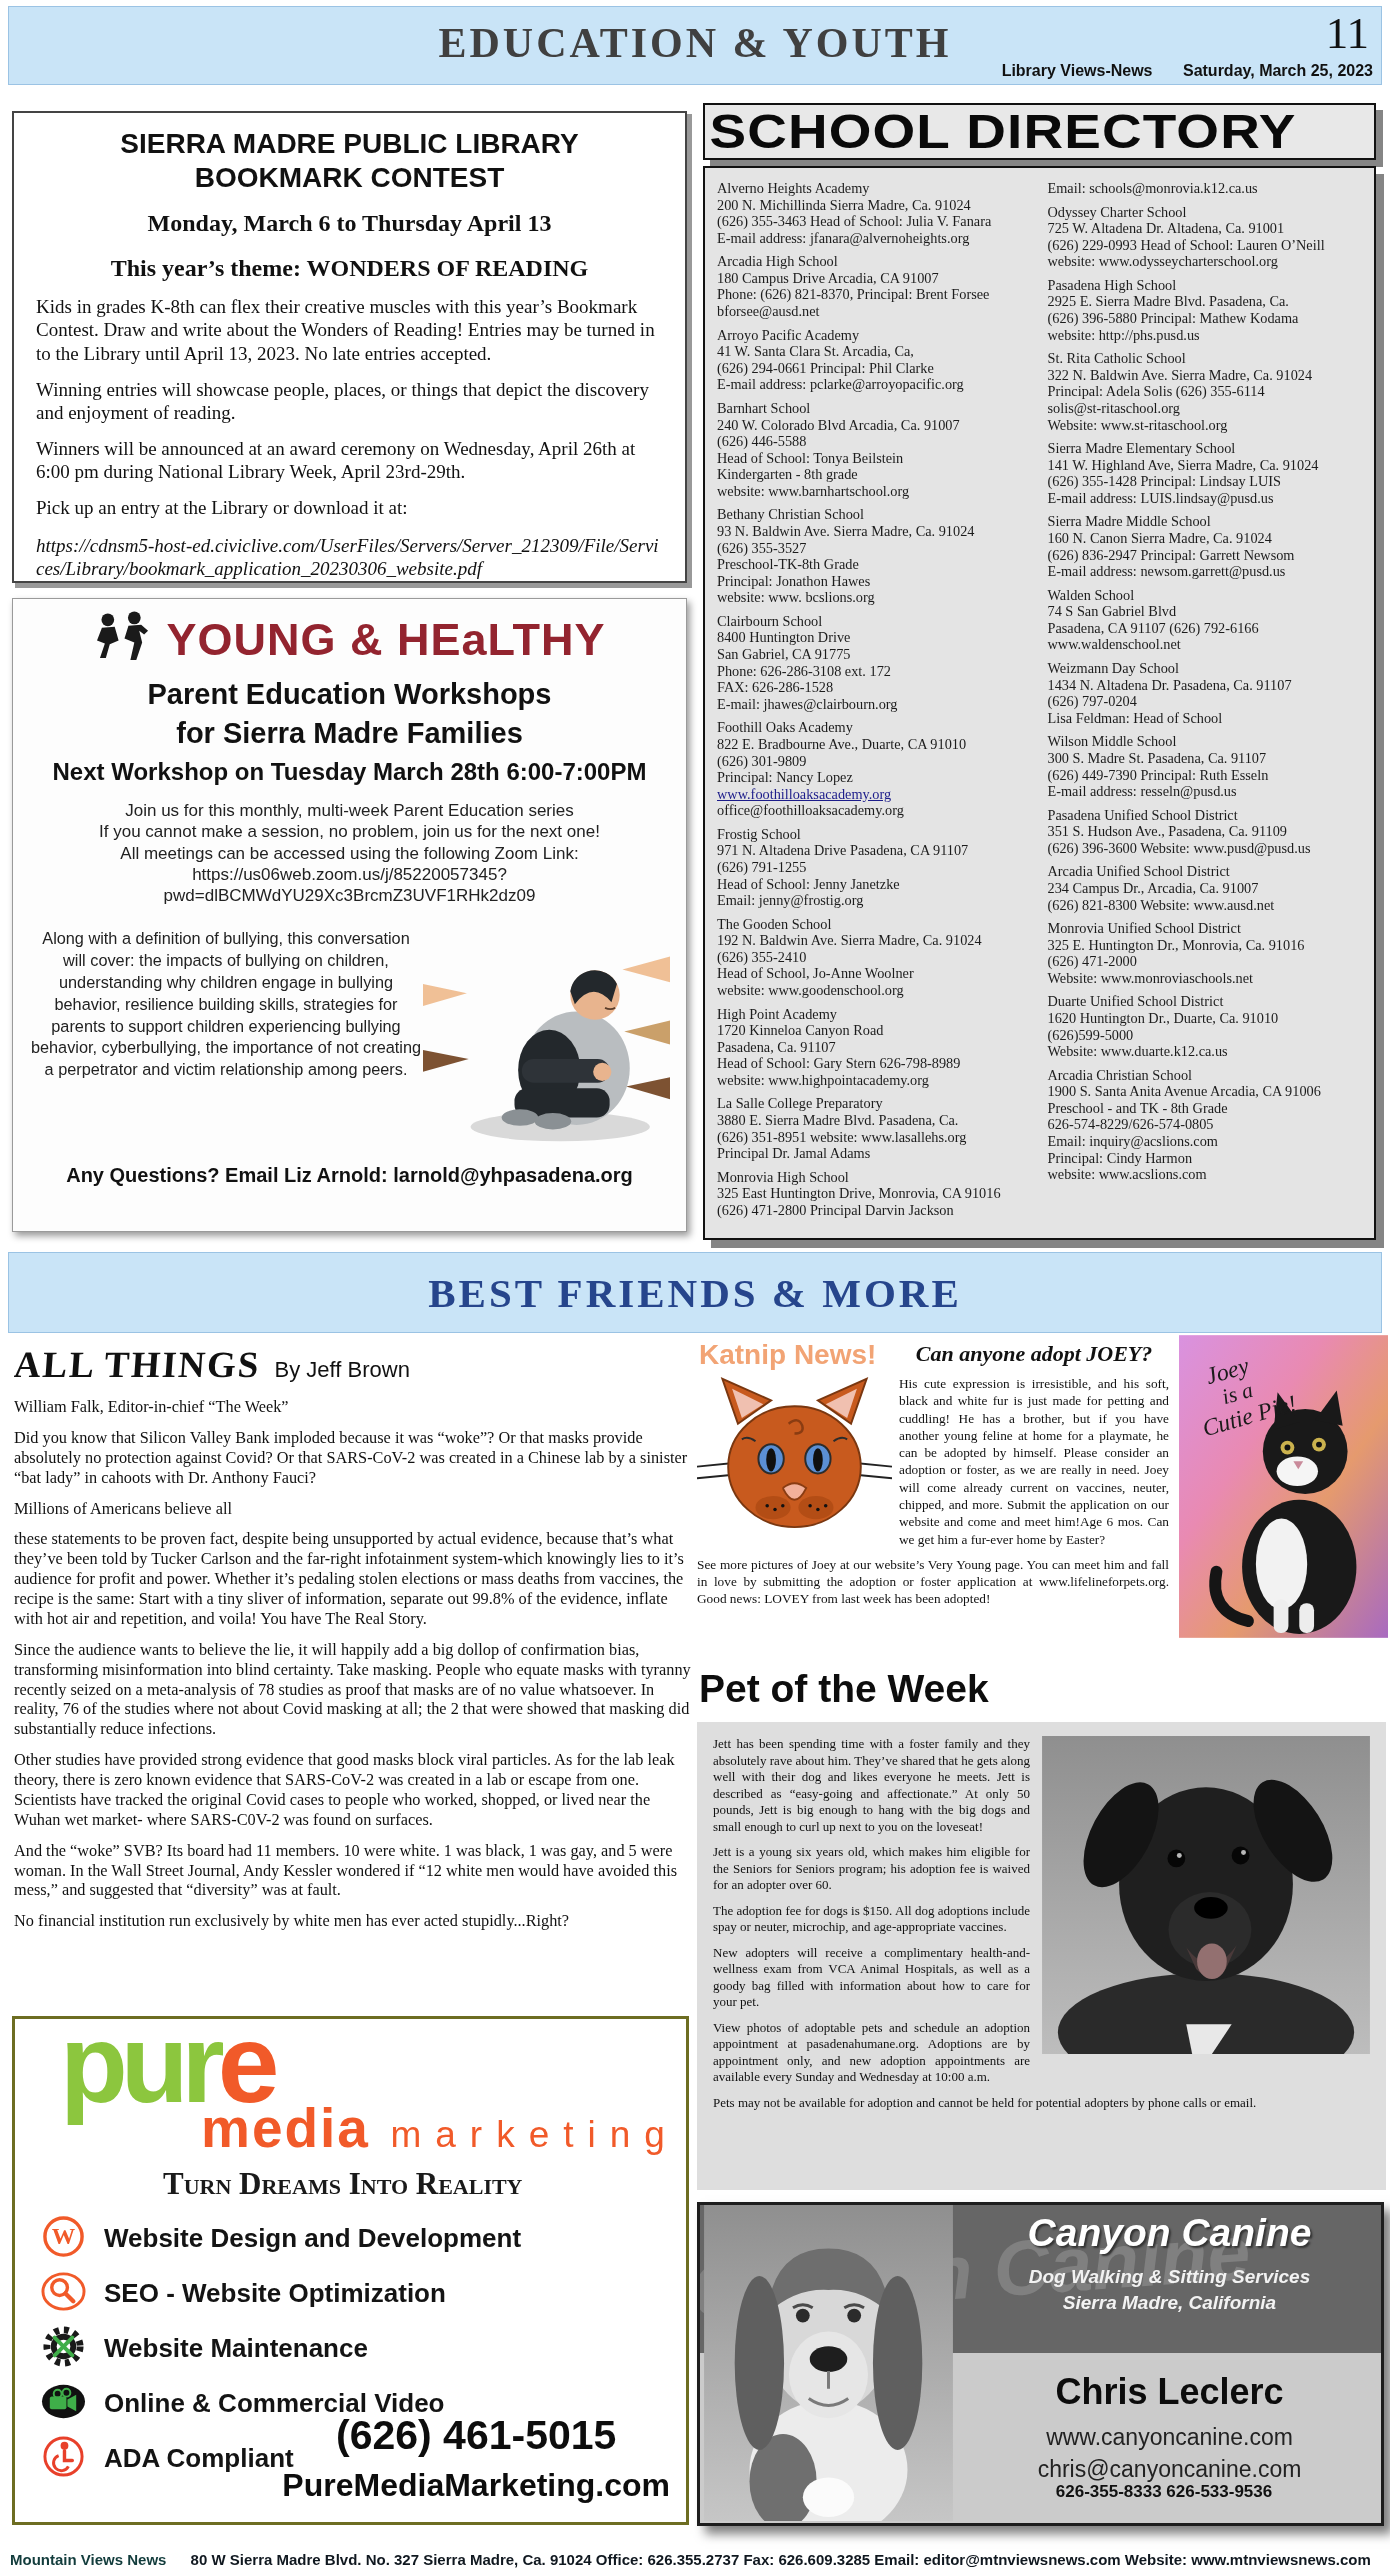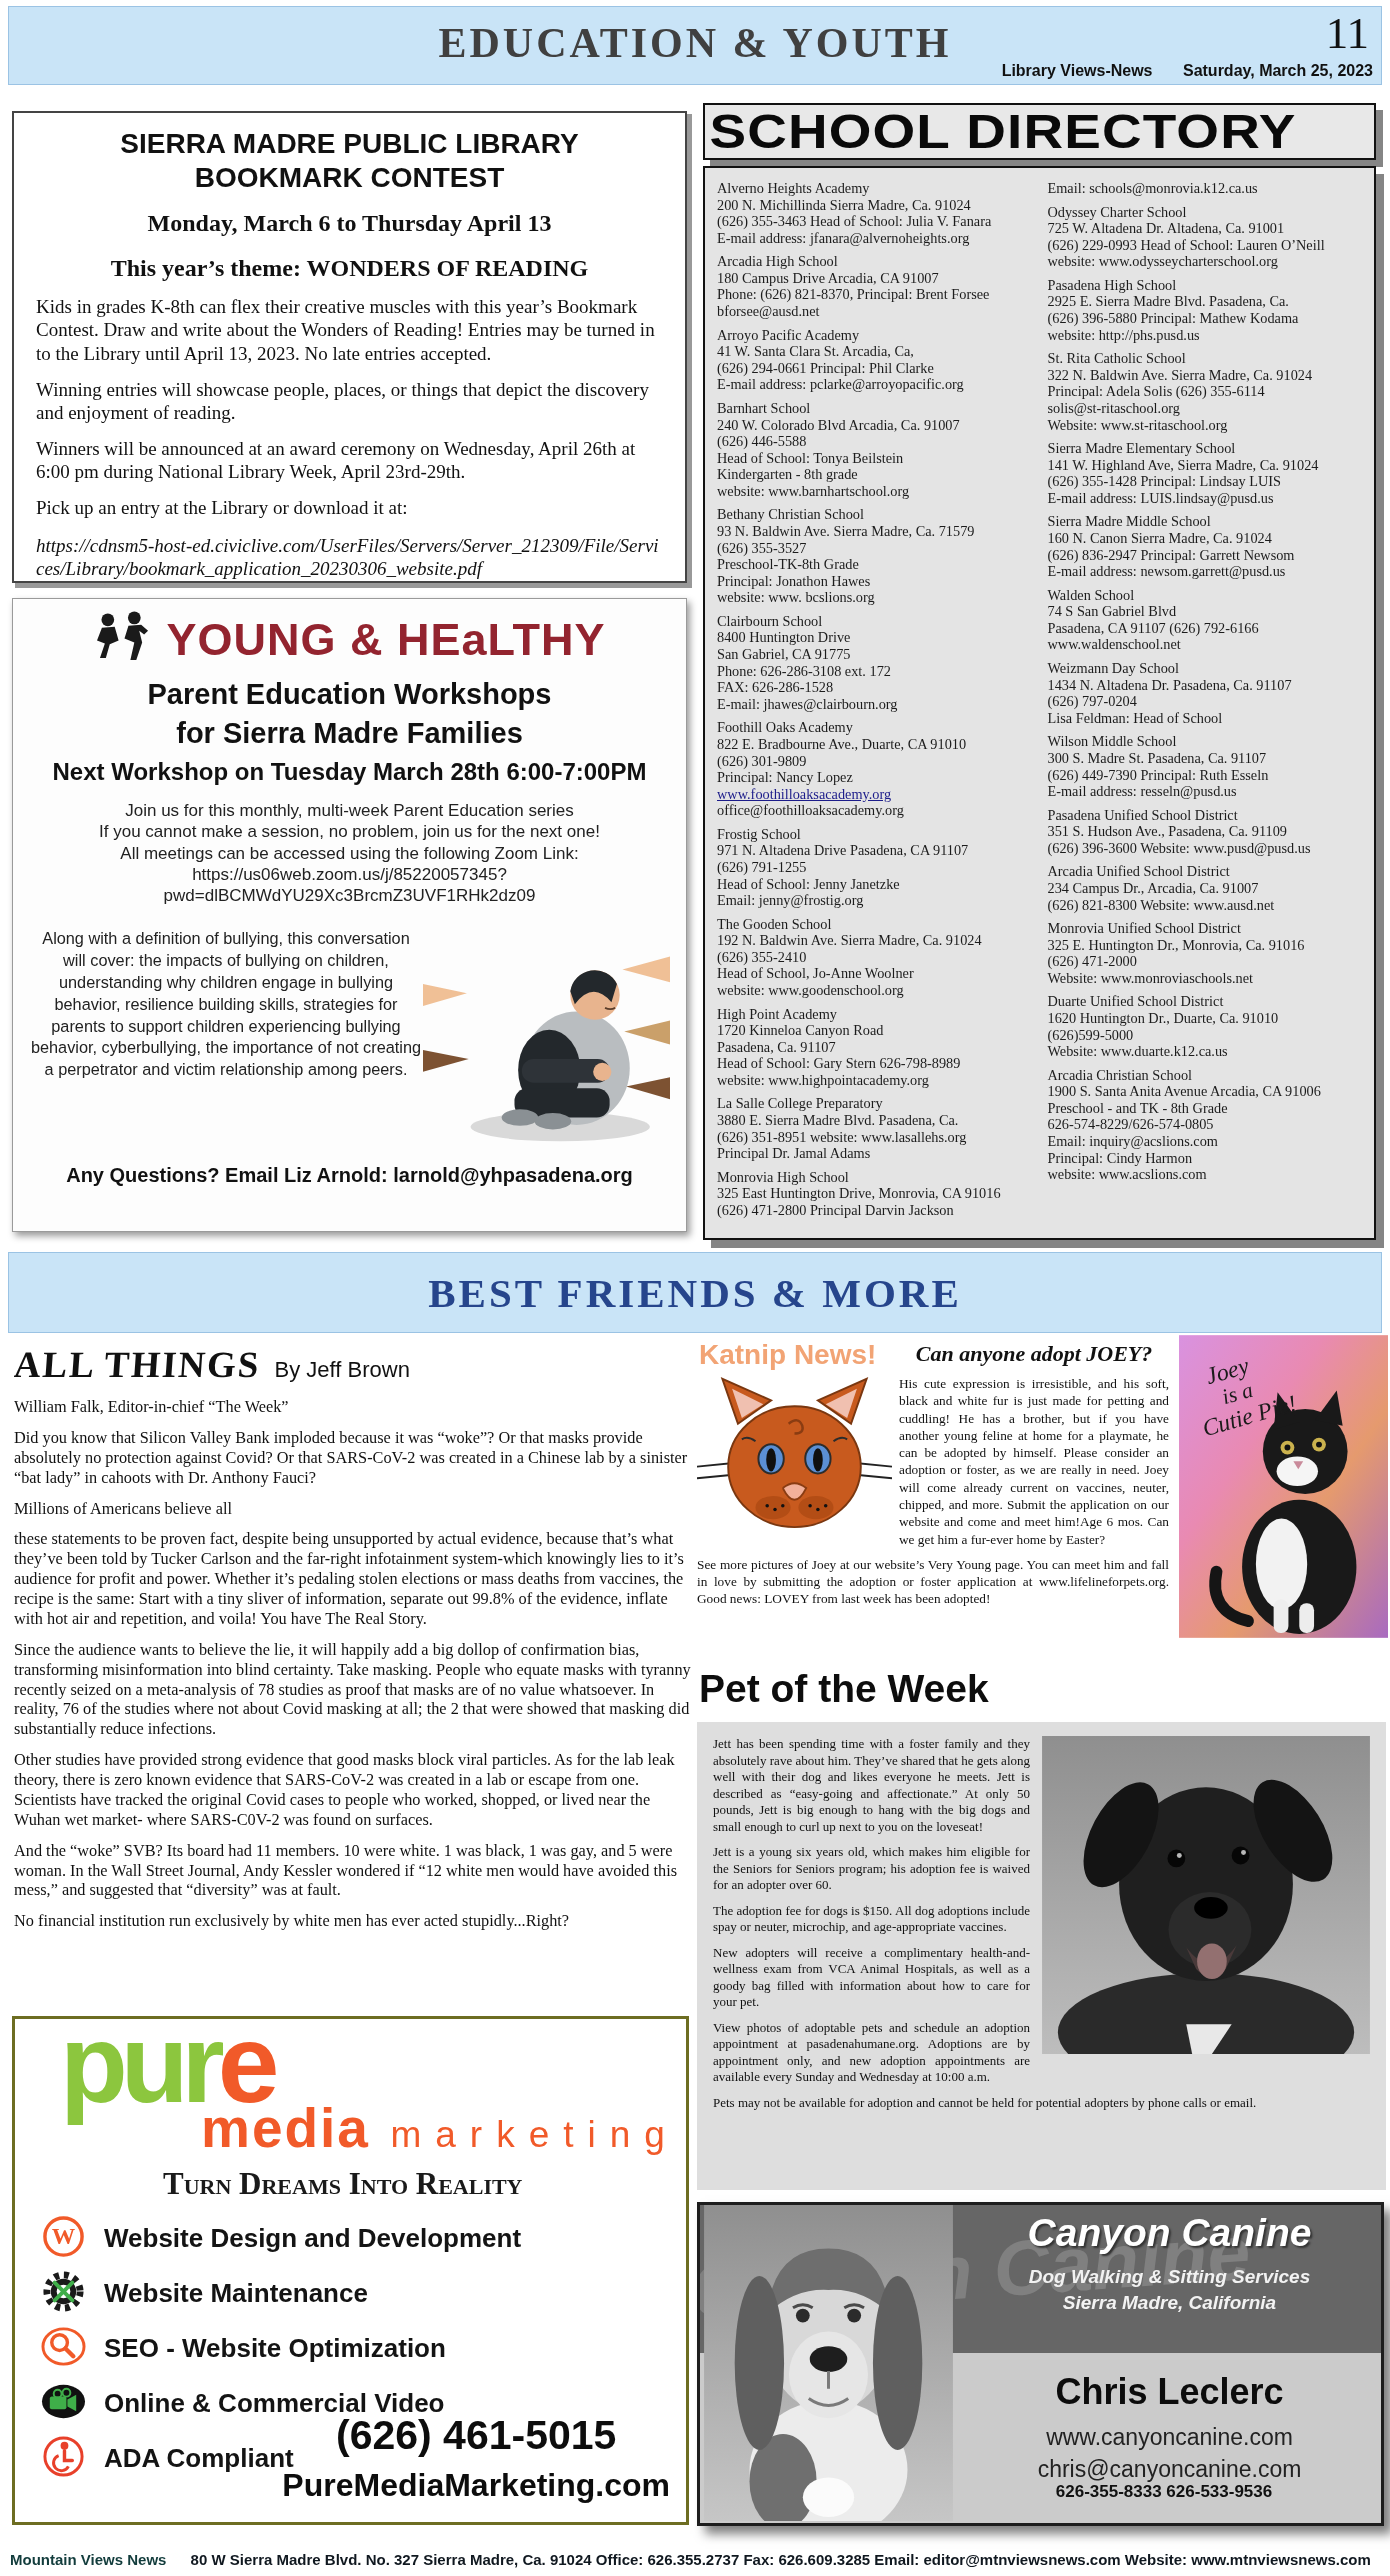--- a/index.html
+++ b/index.html
@@ -186,21 +186,21 @@
         <div class="dir-entry">
           <div class="dir-line">Barnhart School</div>
           <div class="dir-line">240 W. Colorado Blvd  Arcadia, Ca.  91007</div>
           <div class="dir-line">(626) 446-5588</div>
           <div class="dir-line">Head of School:  Tonya Beilstein</div>
           <div class="dir-line">Kindergarten - 8th grade</div>
           <div class="dir-line">website:  www.barnhartschool.org</div>
         </div>
         <div class="dir-entry">
           <div class="dir-line">Bethany Christian School</div>
-          <div class="dir-line">93 N. Baldwin Ave.  Sierra Madre, Ca. 71579</div>
+          <div class="dir-line">93 N. Baldwin Ave.  Sierra Madre, Ca. 91024</div>
           <div class="dir-line">(626) 355-3527</div>
           <div class="dir-line">Preschool-TK-8th Grade</div>
           <div class="dir-line">Principal: Jonathon Hawes</div>
           <div class="dir-line">website:  www. bcslions.org</div>
         </div>
         <div class="dir-entry">
           <div class="dir-line">Clairbourn School</div>
           <div class="dir-line">8400 Huntington Drive</div>
           <div class="dir-line">San Gabriel, CA 91775</div>
           <div class="dir-line">Phone: 626-286-3108 ext. 172</div>
@@ -528,38 +528,38 @@
           <svg width="45" height="45" viewBox="0 0 46 46">
             <circle cx="23" cy="23" r="19" fill="none" stroke="#f15a29" stroke-width="3.5"></circle>
             <text x="23" y="31" text-anchor="middle" font-size="24" font-weight="bold" fill="#f15a29" font-family="'Liberation Serif',serif">W</text>
           </svg>
         </span>
         <span class="svc-label">Website Design and Development</span>
       </div>
       <div class="svc-row">
         <span>
           <svg width="45" height="45" viewBox="0 0 46 46">
+            <ellipse cx="23" cy="23" rx="21" ry="18" fill="none" stroke="#f15a29" stroke-width="3"></ellipse>
+            <circle cx="19" cy="19" r="8" fill="none" stroke="#f15a29" stroke-width="3.5"></circle>
+            <line x1="25" y1="25" x2="33" y2="33" stroke="#f15a29" stroke-width="4.5" stroke-linecap="round"></line>
+          </svg>
+        </span>
+        <span class="svc-label">SEO - Website Optimization</span>
+      </div>
+      <div class="svc-row">
+        <span>
+          <svg width="45" height="45" viewBox="0 0 46 46">
             <circle cx="23" cy="23" r="17" fill="none" stroke="#1a1a1a" stroke-width="7" stroke-dasharray="5 5"></circle>
             <circle cx="23" cy="23" r="13" fill="#1a1a1a"></circle>
             <circle cx="23" cy="23" r="7" fill="#fff"></circle>
             <line x1="14" y1="14" x2="32" y2="32" stroke="#3fae49" stroke-width="4" stroke-linecap="round"></line>
             <line x1="32" y1="14" x2="14" y2="32" stroke="#3fae49" stroke-width="4" stroke-linecap="round"></line>
           </svg>
         </span>
         <span class="svc-label">Website Maintenance</span>
-      </div>
-      <div class="svc-row">
-        <span>
-          <svg width="45" height="45" viewBox="0 0 46 46">
-            <ellipse cx="23" cy="23" rx="21" ry="18" fill="none" stroke="#f15a29" stroke-width="3"></ellipse>
-            <circle cx="19" cy="19" r="8" fill="none" stroke="#f15a29" stroke-width="3.5"></circle>
-            <line x1="25" y1="25" x2="33" y2="33" stroke="#f15a29" stroke-width="4.5" stroke-linecap="round"></line>
-          </svg>
-        </span>
-        <span class="svc-label">SEO - Website Optimization</span>
       </div>
       <div class="svc-row">
         <span>
           <svg width="45" height="45" viewBox="0 0 46 46">
             <ellipse cx="23" cy="23" rx="22" ry="17" fill="#111"></ellipse>
             <circle cx="17" cy="15" r="4" fill="none" stroke="#3fae49" stroke-width="2"></circle>
             <circle cx="26" cy="14" r="4" fill="none" stroke="#3fae49" stroke-width="2"></circle>
             <rect x="9" y="18" width="17" height="13" rx="2" fill="#3fae49"></rect>
             <polygon points="27,21 36,16 36,33 27,28" fill="#3fae49"></polygon>
           </svg>

